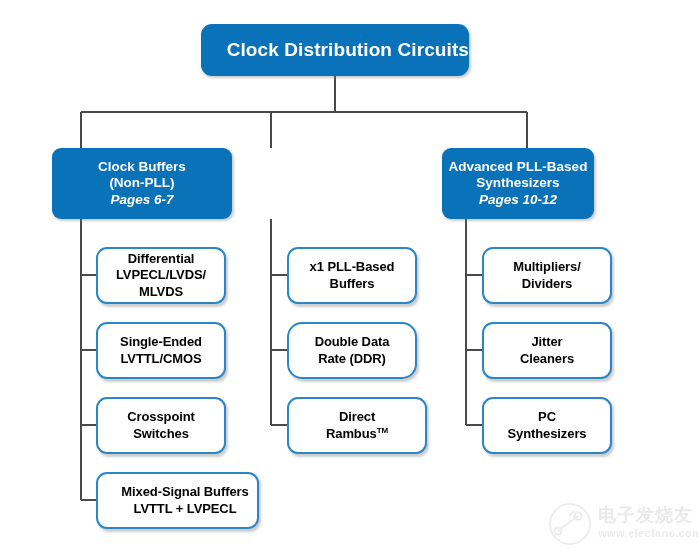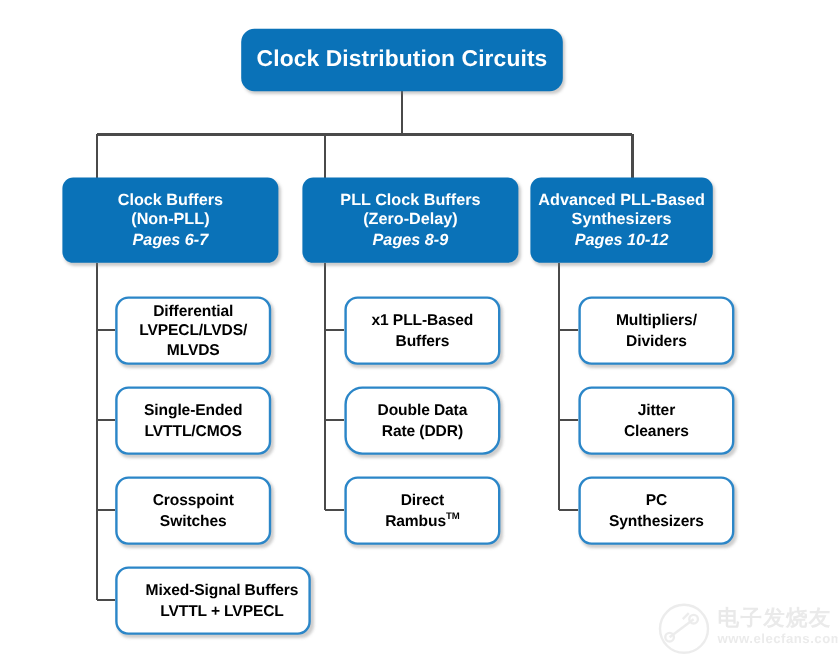--- a/index.html
+++ b/index.html
@@ -44,20 +44,21 @@
   .node.root,
   .node.branch {
     background: #0a72b8;
     color: #ffffff;
     border-radius: 9px;
     box-shadow: 1.5px 2px 2.5px rgba(120,120,120,0.38);
   }
 
   .node.root {
     border-radius: 11px;
+    align-items: flex-end;
   }
 
   .node.leaf {
     background: #ffffff;
     color: #000000;
     border: 2px solid #2b86c8;
     border-radius: 11px;
     box-shadow: 2px 2.5px 2.5px rgba(130,130,130,0.40);
   }
 
@@ -171,25 +172,20 @@
   <div class="node root" style="left:201px; top:24px; width:268px; height:52px;">
     <div class="t-root">Clock Distribution Circuits</div>
   </div>
 
   <div class="node branch" style="left:52px; top:148px; width:180px; height:71px;">
     <div class="t-branch">Clock Buffers</div>
     <div class="t-branch">(Non-PLL)</div>
     <div class="t-pages">Pages 6-7</div>
   </div>
 
-  <div class="node branch" style="left:252px; top:148px; width:180px; height:71px;">
-    <div class="t-branch">PLL Clock Buffers</div>
-    <div class="t-branch">(Zero-Delay)</div>
-    <div class="t-pages">Pages 8-9</div>
-  </div>
 
   <div class="node branch" style="left:442px; top:148px; width:152px; height:71px;">
     <div class="t-branch">Advanced PLL-Based</div>
     <div class="t-branch">Synthesizers</div>
     <div class="t-pages">Pages 10-12</div>
   </div>
 
   <div class="node leaf" style="left:96px; top:247px; width:130px; height:57px;text-align:center;">
     <div class="t-leaf">Differential</div>
     <div class="t-leaf">LVPECL/LVDS/</div>
@@ -214,21 +210,21 @@
   <div class="node leaf" style="left:287px; top:247px; width:130px; height:57px;">
     <div class="t-leaf">x1 PLL-Based</div>
     <div class="t-leaf">Buffers</div>
   </div>
 
   <div class="node leaf" style="left:287px; top:322px; width:130px; height:57px;border-radius:15px;">
     <div class="t-leaf">Double Data</div>
     <div class="t-leaf">Rate (DDR)</div>
   </div>
 
-  <div class="node leaf" style="left:287px; top:397px; width:130px; height:57px;">
+  <div class="node leaf" style="left:287px; top:397px; width:140px; height:57px;">
     <div class="t-leaf">Direct</div>
     <div class="t-leaf">
       <span>Rambus</span><sup>TM</sup>
     </div>
   </div>
 
   <div class="node leaf" style="left:482px; top:322px; width:130px; height:57px;">
     <div class="t-leaf">Jitter</div>
     <div class="t-leaf">Cleaners</div>
   </div>

